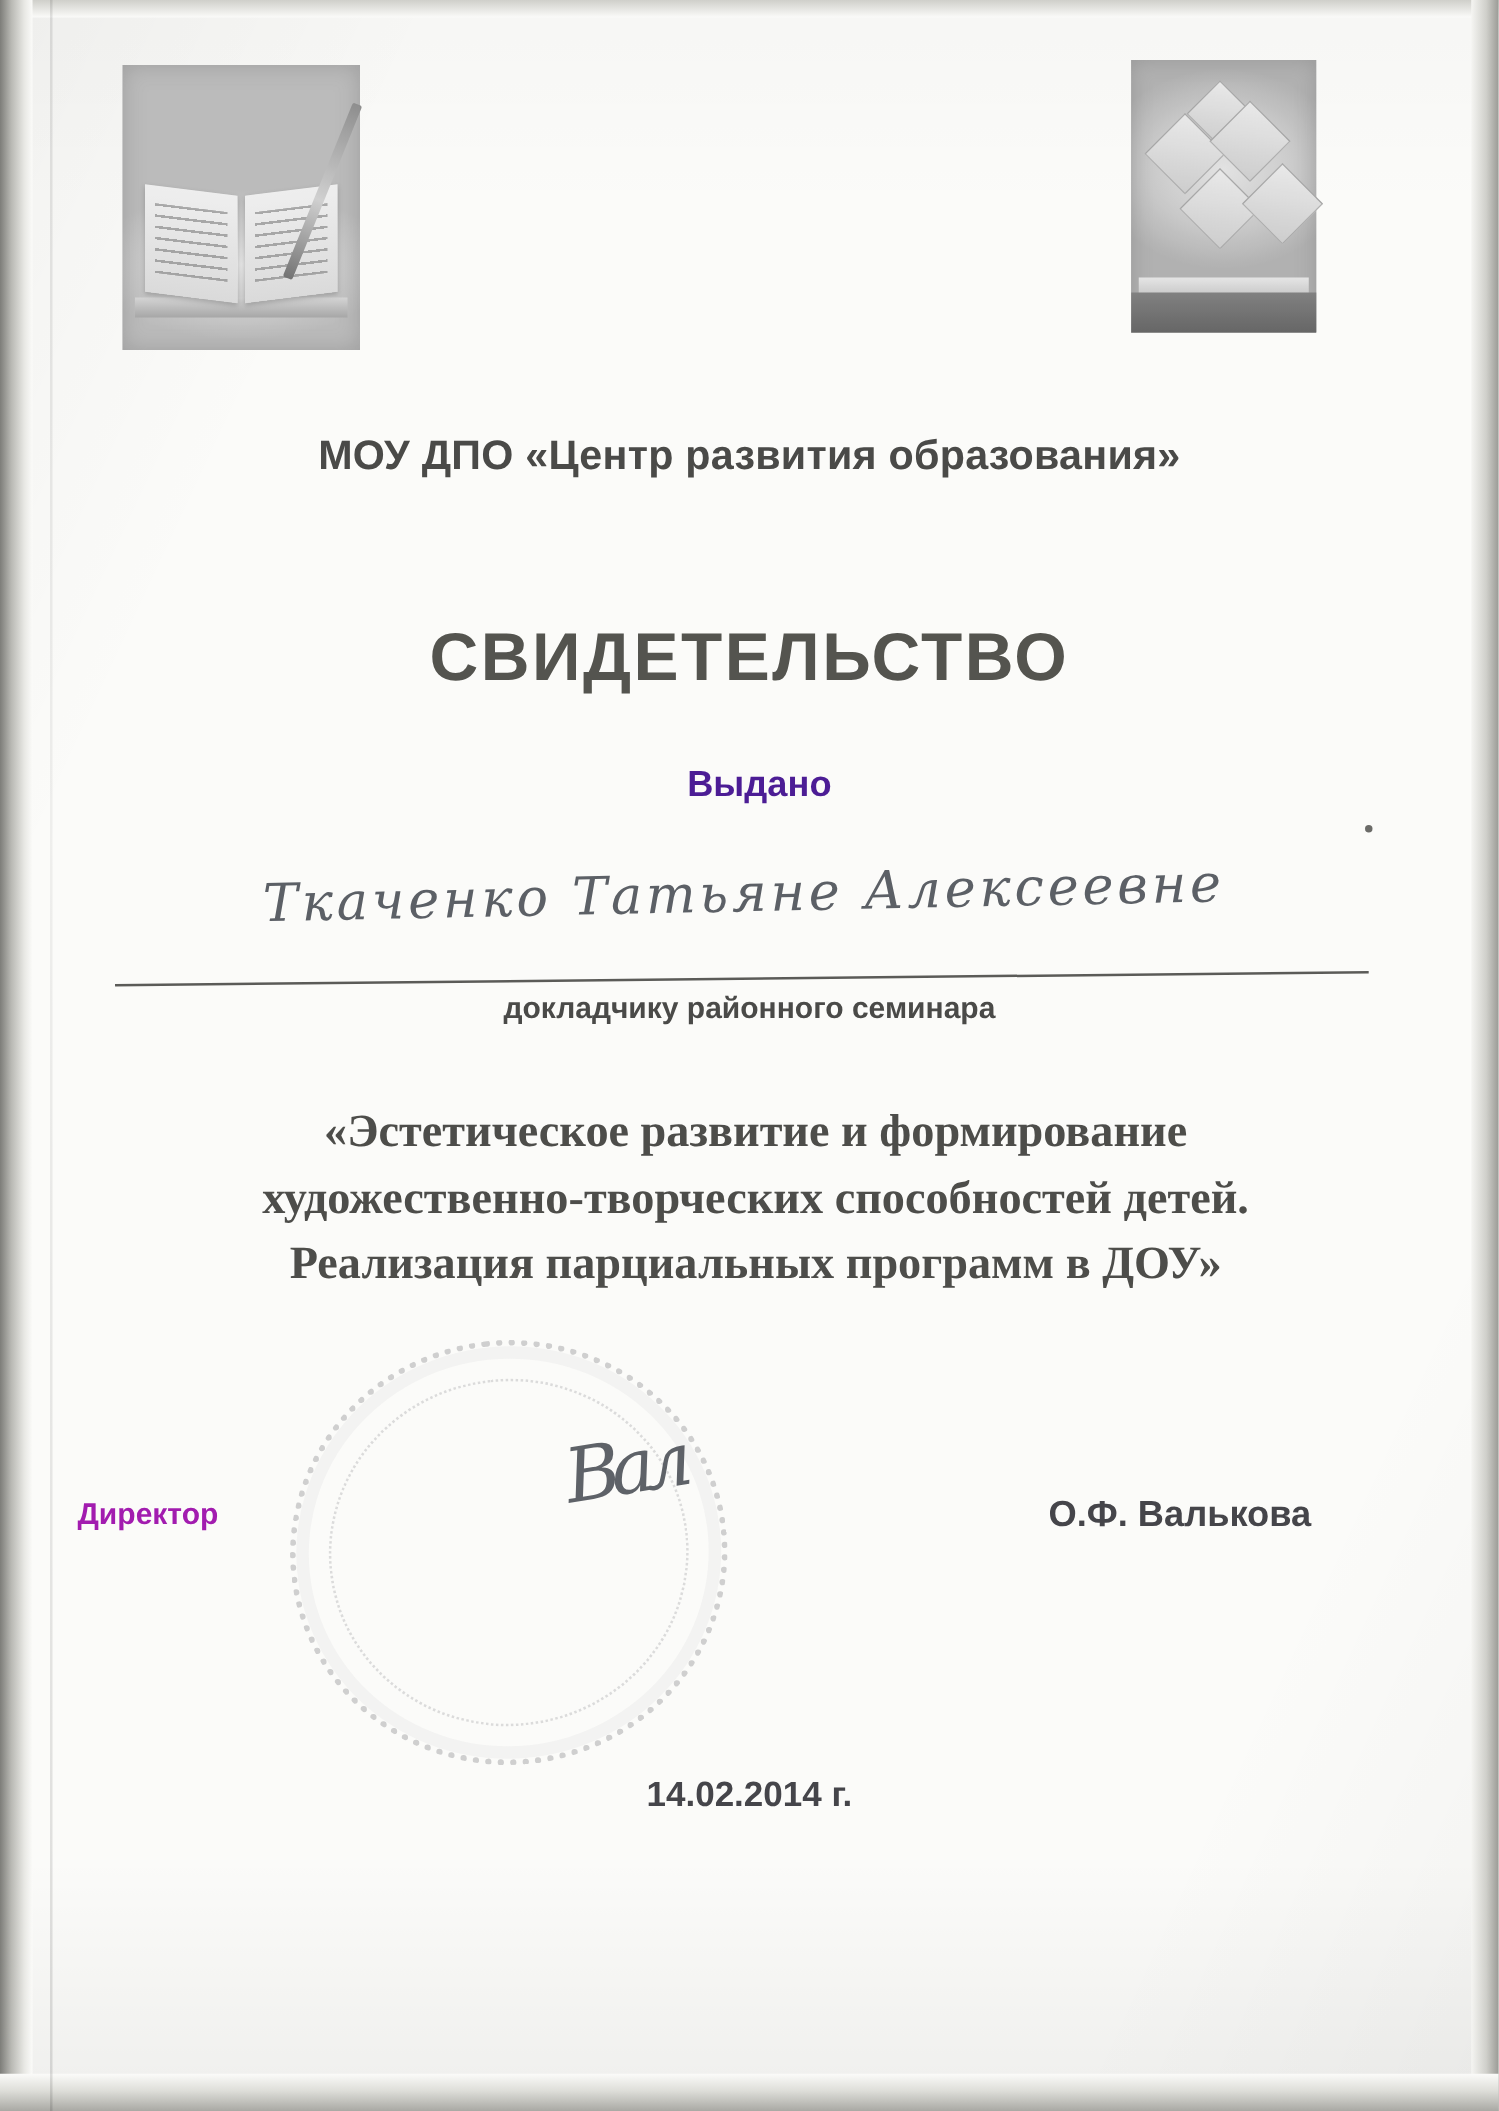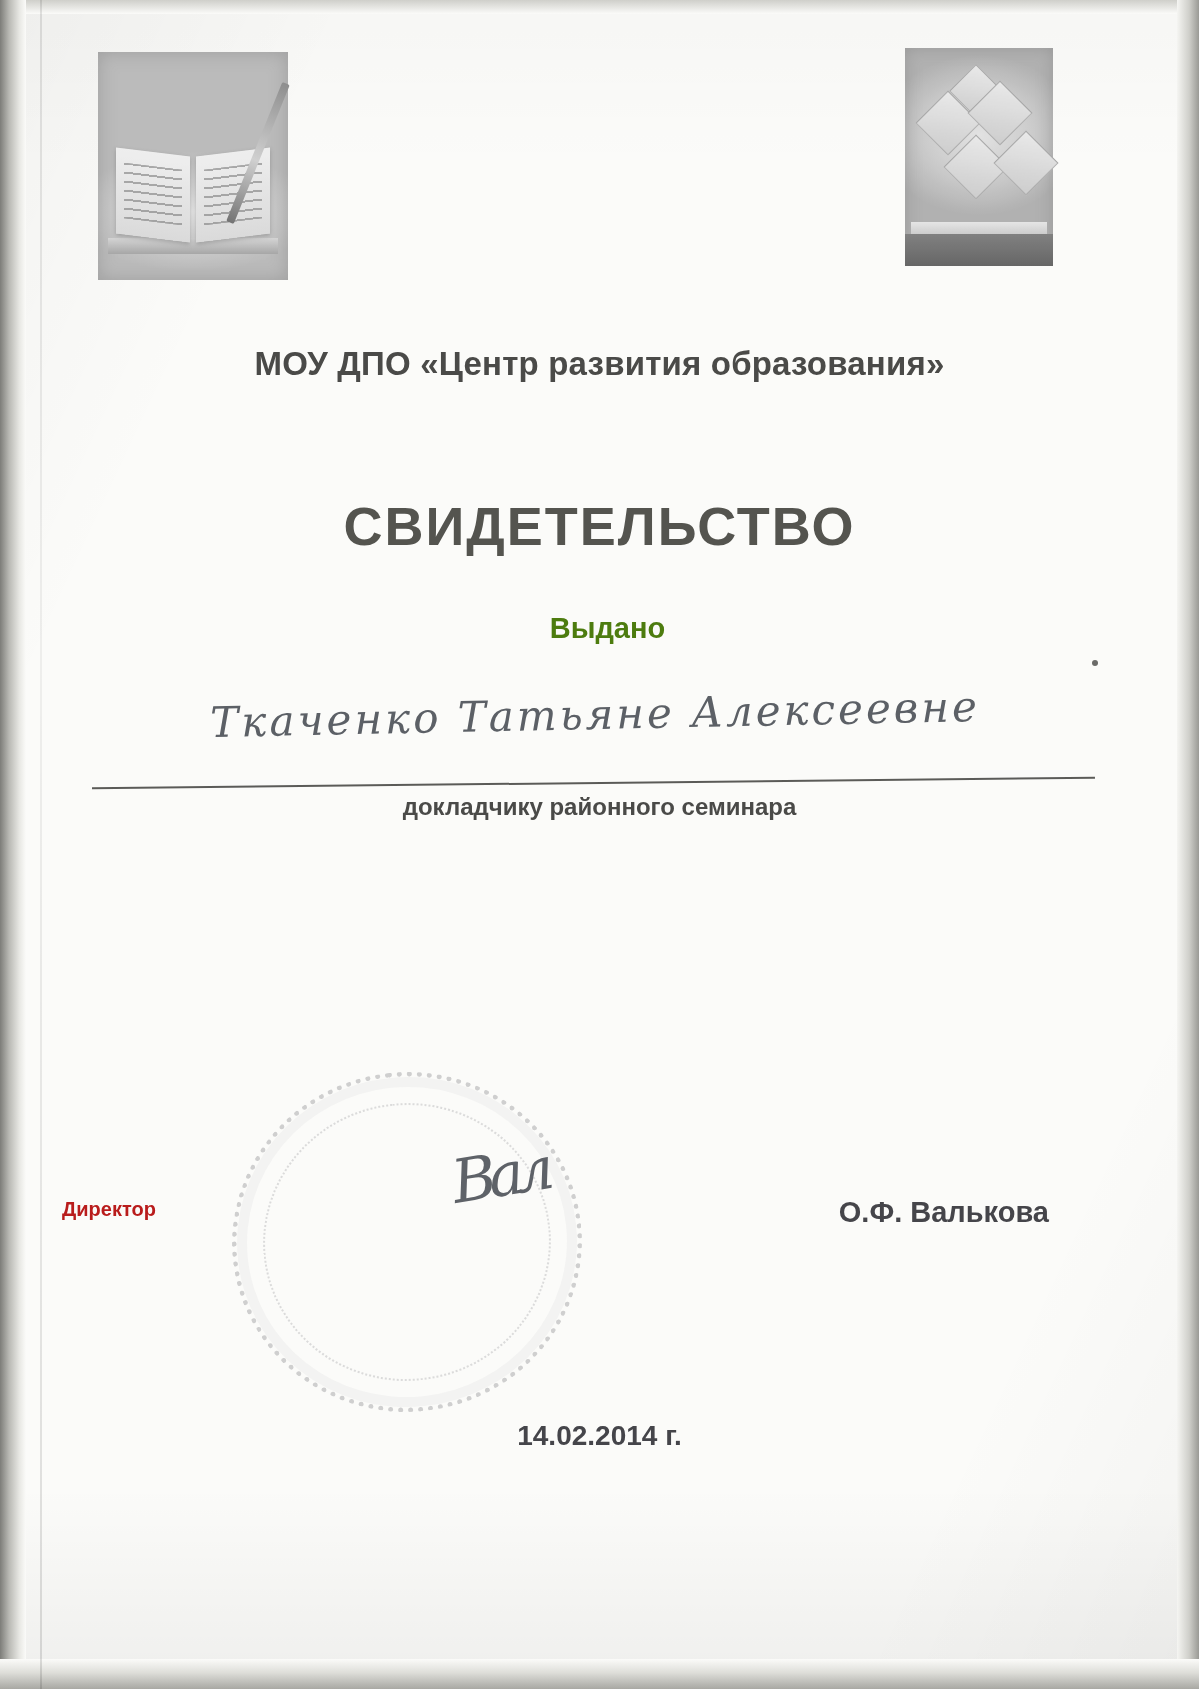--- a/index.html
+++ b/index.html
@@ -169,21 +169,21 @@
     color: #54544f;
     font-family: "Liberation Sans", sans-serif;
   }
   .issued {
     position: absolute;
     left: 16px; right: 0;
     top: 612px;
     text-align: center;
     font-size: 29px;
     font-weight: 700;
-    color: #4d7c0f;
+    color: #4c1d95;
   }
 
   
   .handwriting {
     position: absolute;
     left: 95px;
     top: 690px;
     width: 1000px;
     text-align: center;
     font-family: "DejaVu Serif", serif;
@@ -245,23 +245,23 @@
     position: absolute;
     left: 26px; top: 26px; right: 26px; bottom: 26px;
     border-radius: 50%;
     border: 2px dotted rgba(130,130,135,0.35);
   }
 
   .director-label {
     position: absolute;
     left: 62px;
     top: 1198px;
-    font-size: 20px;
-    font-weight: 700;
-    color: #b91c1c;
+    font-size: 24px;
+    font-weight: 700;
+    color: #a21caf;
   }
   .director-name {
     position: absolute;
     right: 150px;
     top: 1196px;
     font-size: 29px;
     font-weight: 700;
     color: #45454a;
   }
   .signature {
@@ -330,20 +330,25 @@
 
   <div class="title">СВИДЕТЕЛЬСТВО</div>
 
   <div class="issued">Выдано</div>
 
   <div class="handwriting">Ткаченко Татьяне Алексеевне</div>
   <div class="name-rule"></div>
 
   <div class="role">докладчику  районного семинара</div>
 
+  <div class="subject">
+    <div>«Эстетическое развитие и формирование</div>
+    <div>художественно-творческих способностей детей.</div>
+    <div>Реализация парциальных программ в ДОУ»</div>
+  </div>
 
   <div class="stamp"></div>
 
   <div class="director-label">Директор</div>
   <div class="signature">Вал</div>
   <div class="director-name">О.Ф. Валькова</div>
 
   <div class="date">14.02.2014 г.</div>
 
   <div class="dot-mark"></div>

